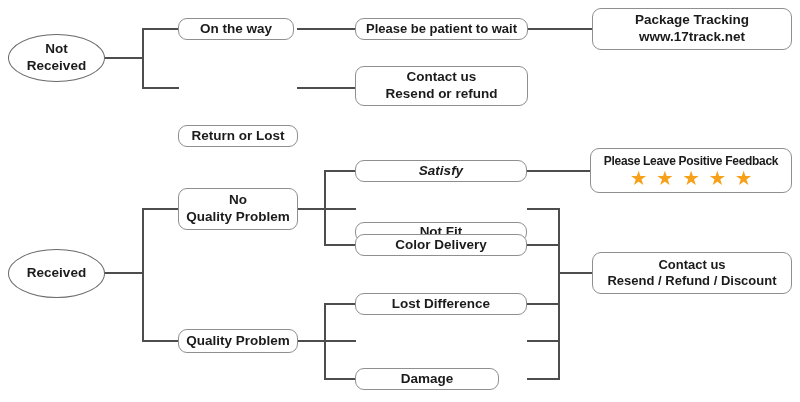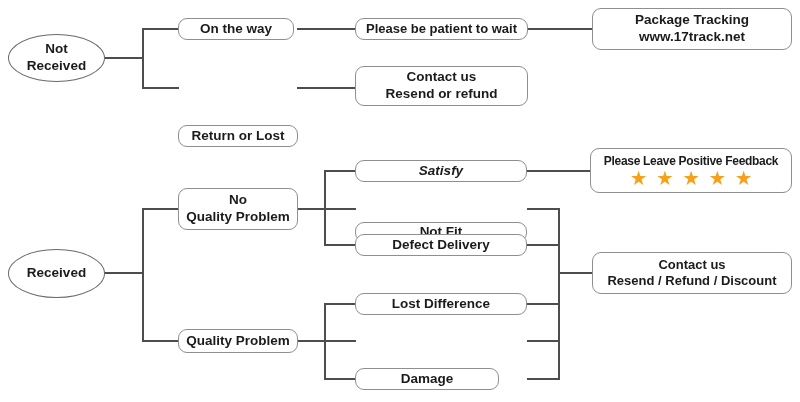--- a/index.html
+++ b/index.html
@@ -98,21 +98,21 @@
 
   <div class="node box" style="left:355px;top:160px;width:172px;height:22px;font-style:italic;">
     <span>Satisfy</span>
   </div>
 
   <div class="node box" style="left:355px;top:198px;width:172px;height:20px;margin-top:24px;">
     <span>Not Fit</span>
   </div>
 
   <div class="node box" style="left:355px;top:234px;width:172px;height:22px;">
-    <span>Defect Delivery</span>
+    <span>Color Delivery</span>
   </div>
 
   <div class="node box" style="left:355px;top:293px;width:172px;height:22px;">
     <span>Lost Difference</span>
   </div>
 
 
   <div class="node box" style="left:355px;top:368px;width:144px;height:22px;">
     <span>Damage</span>
   </div>

